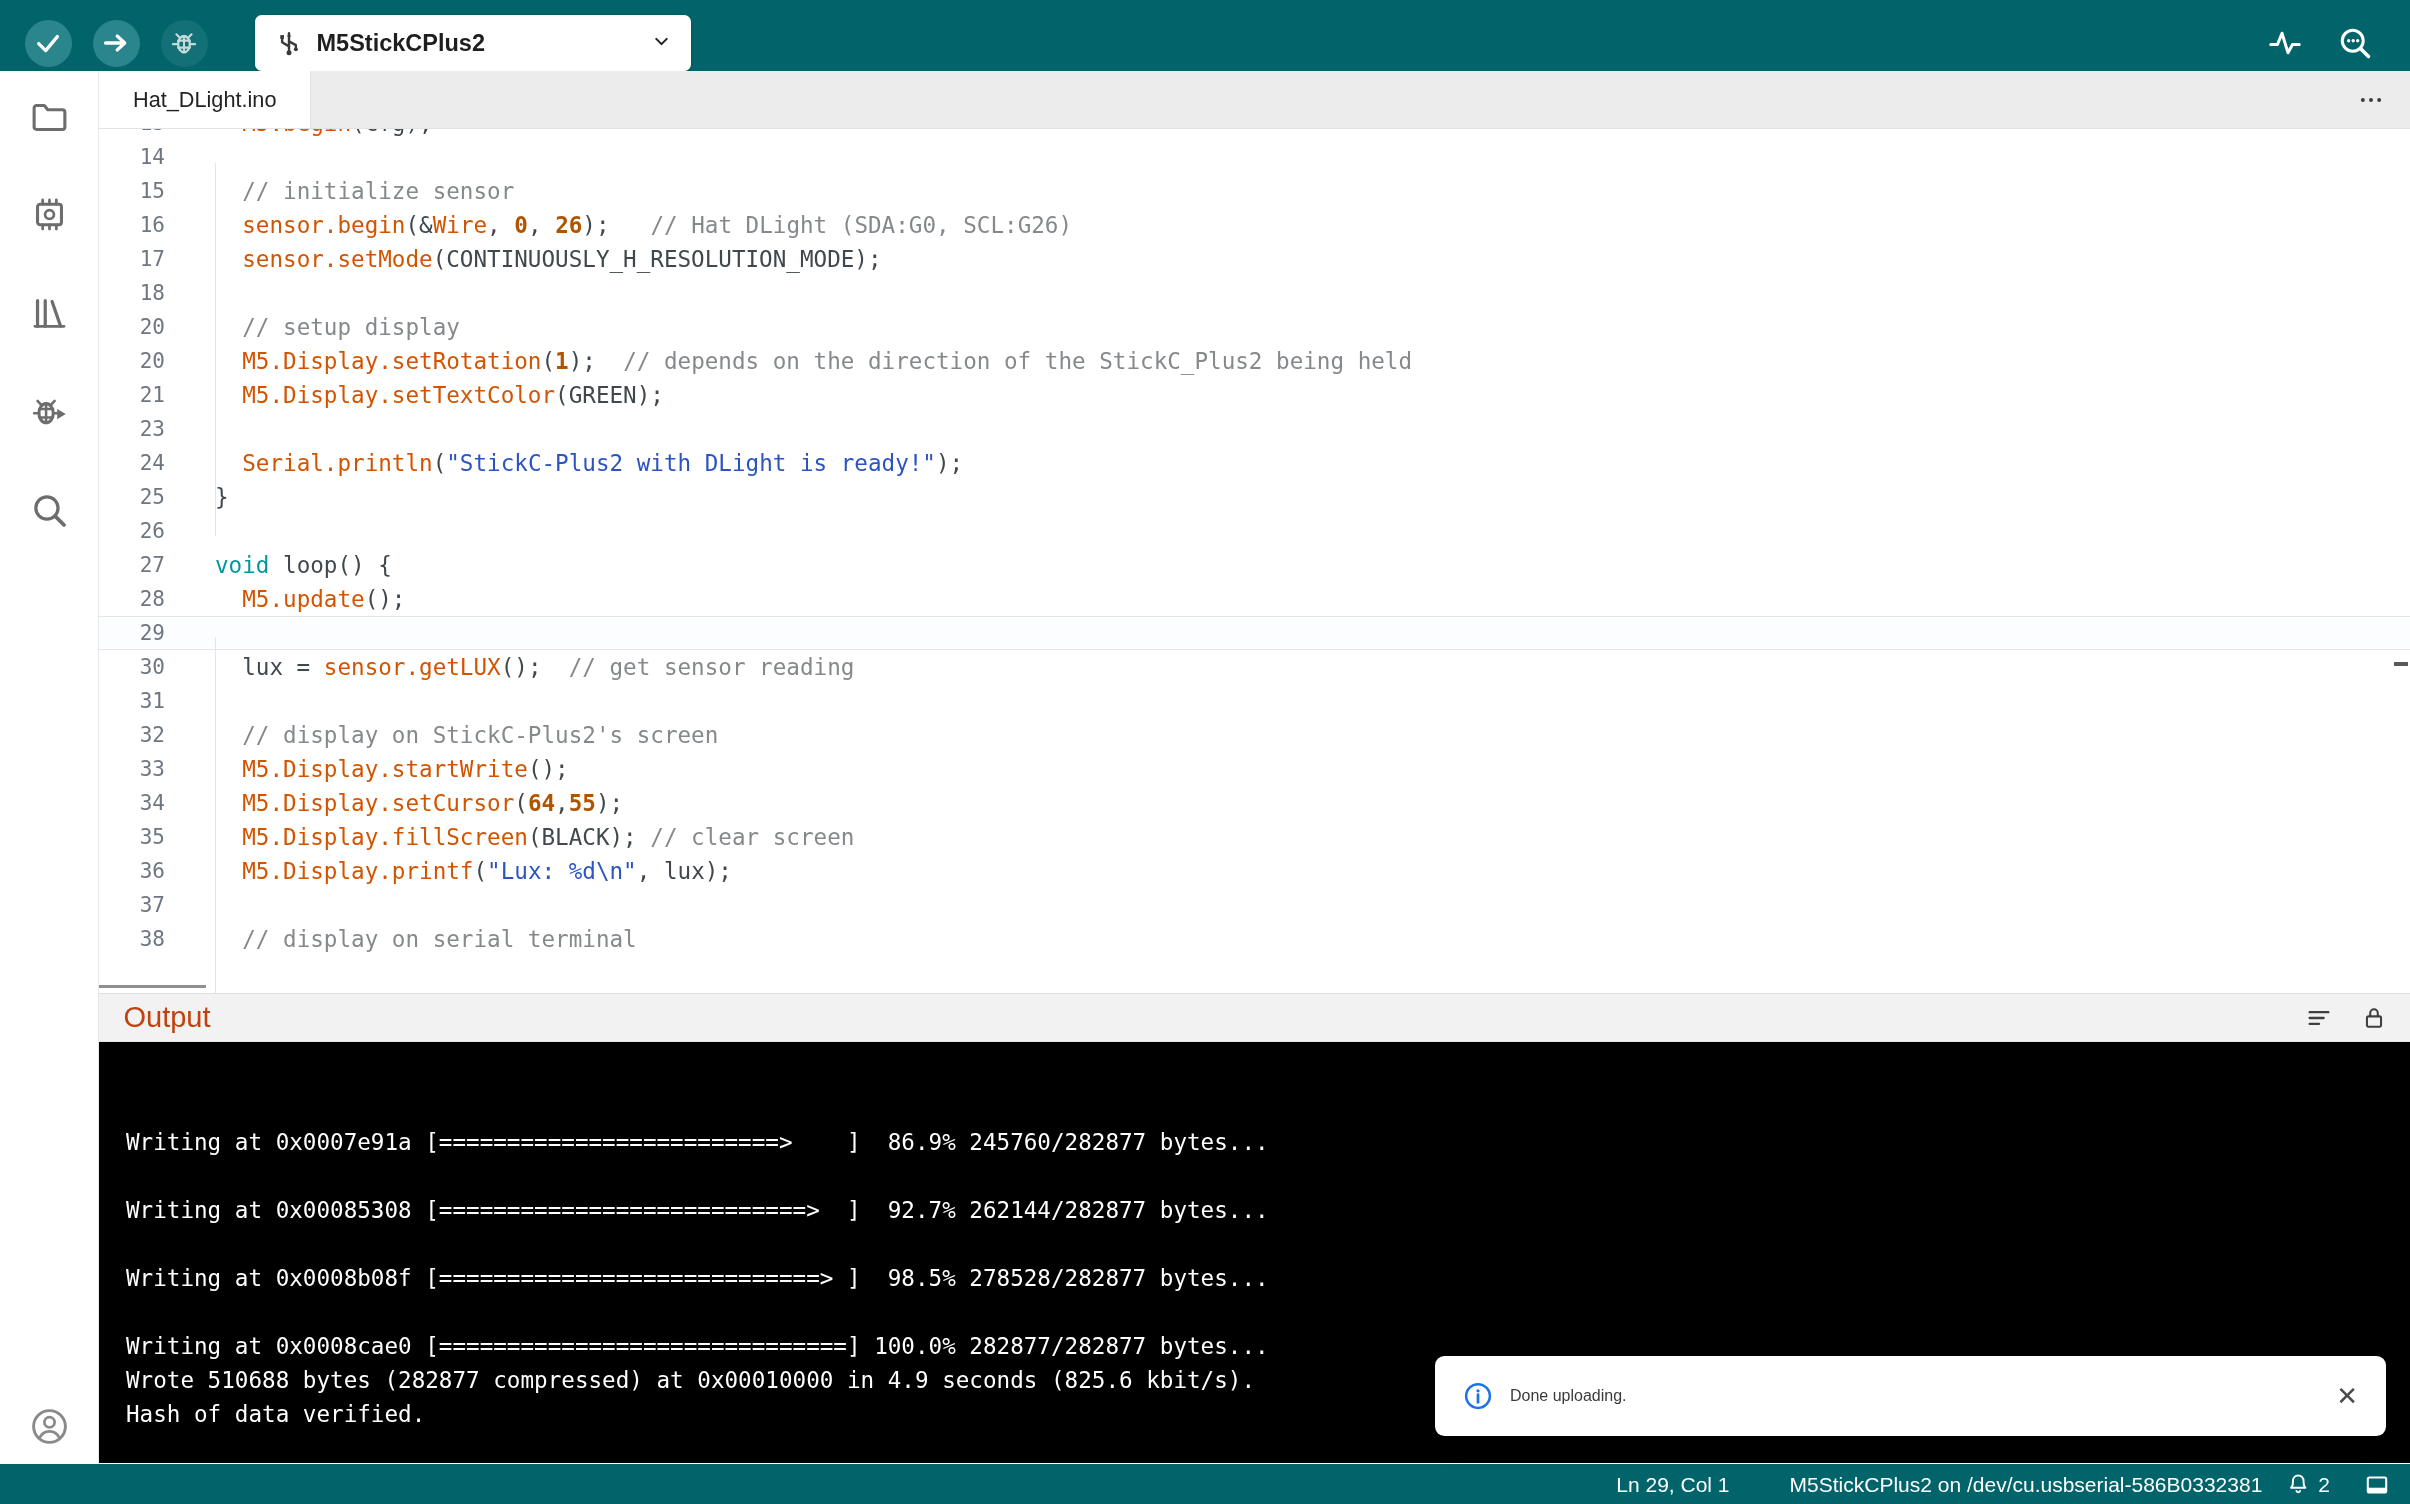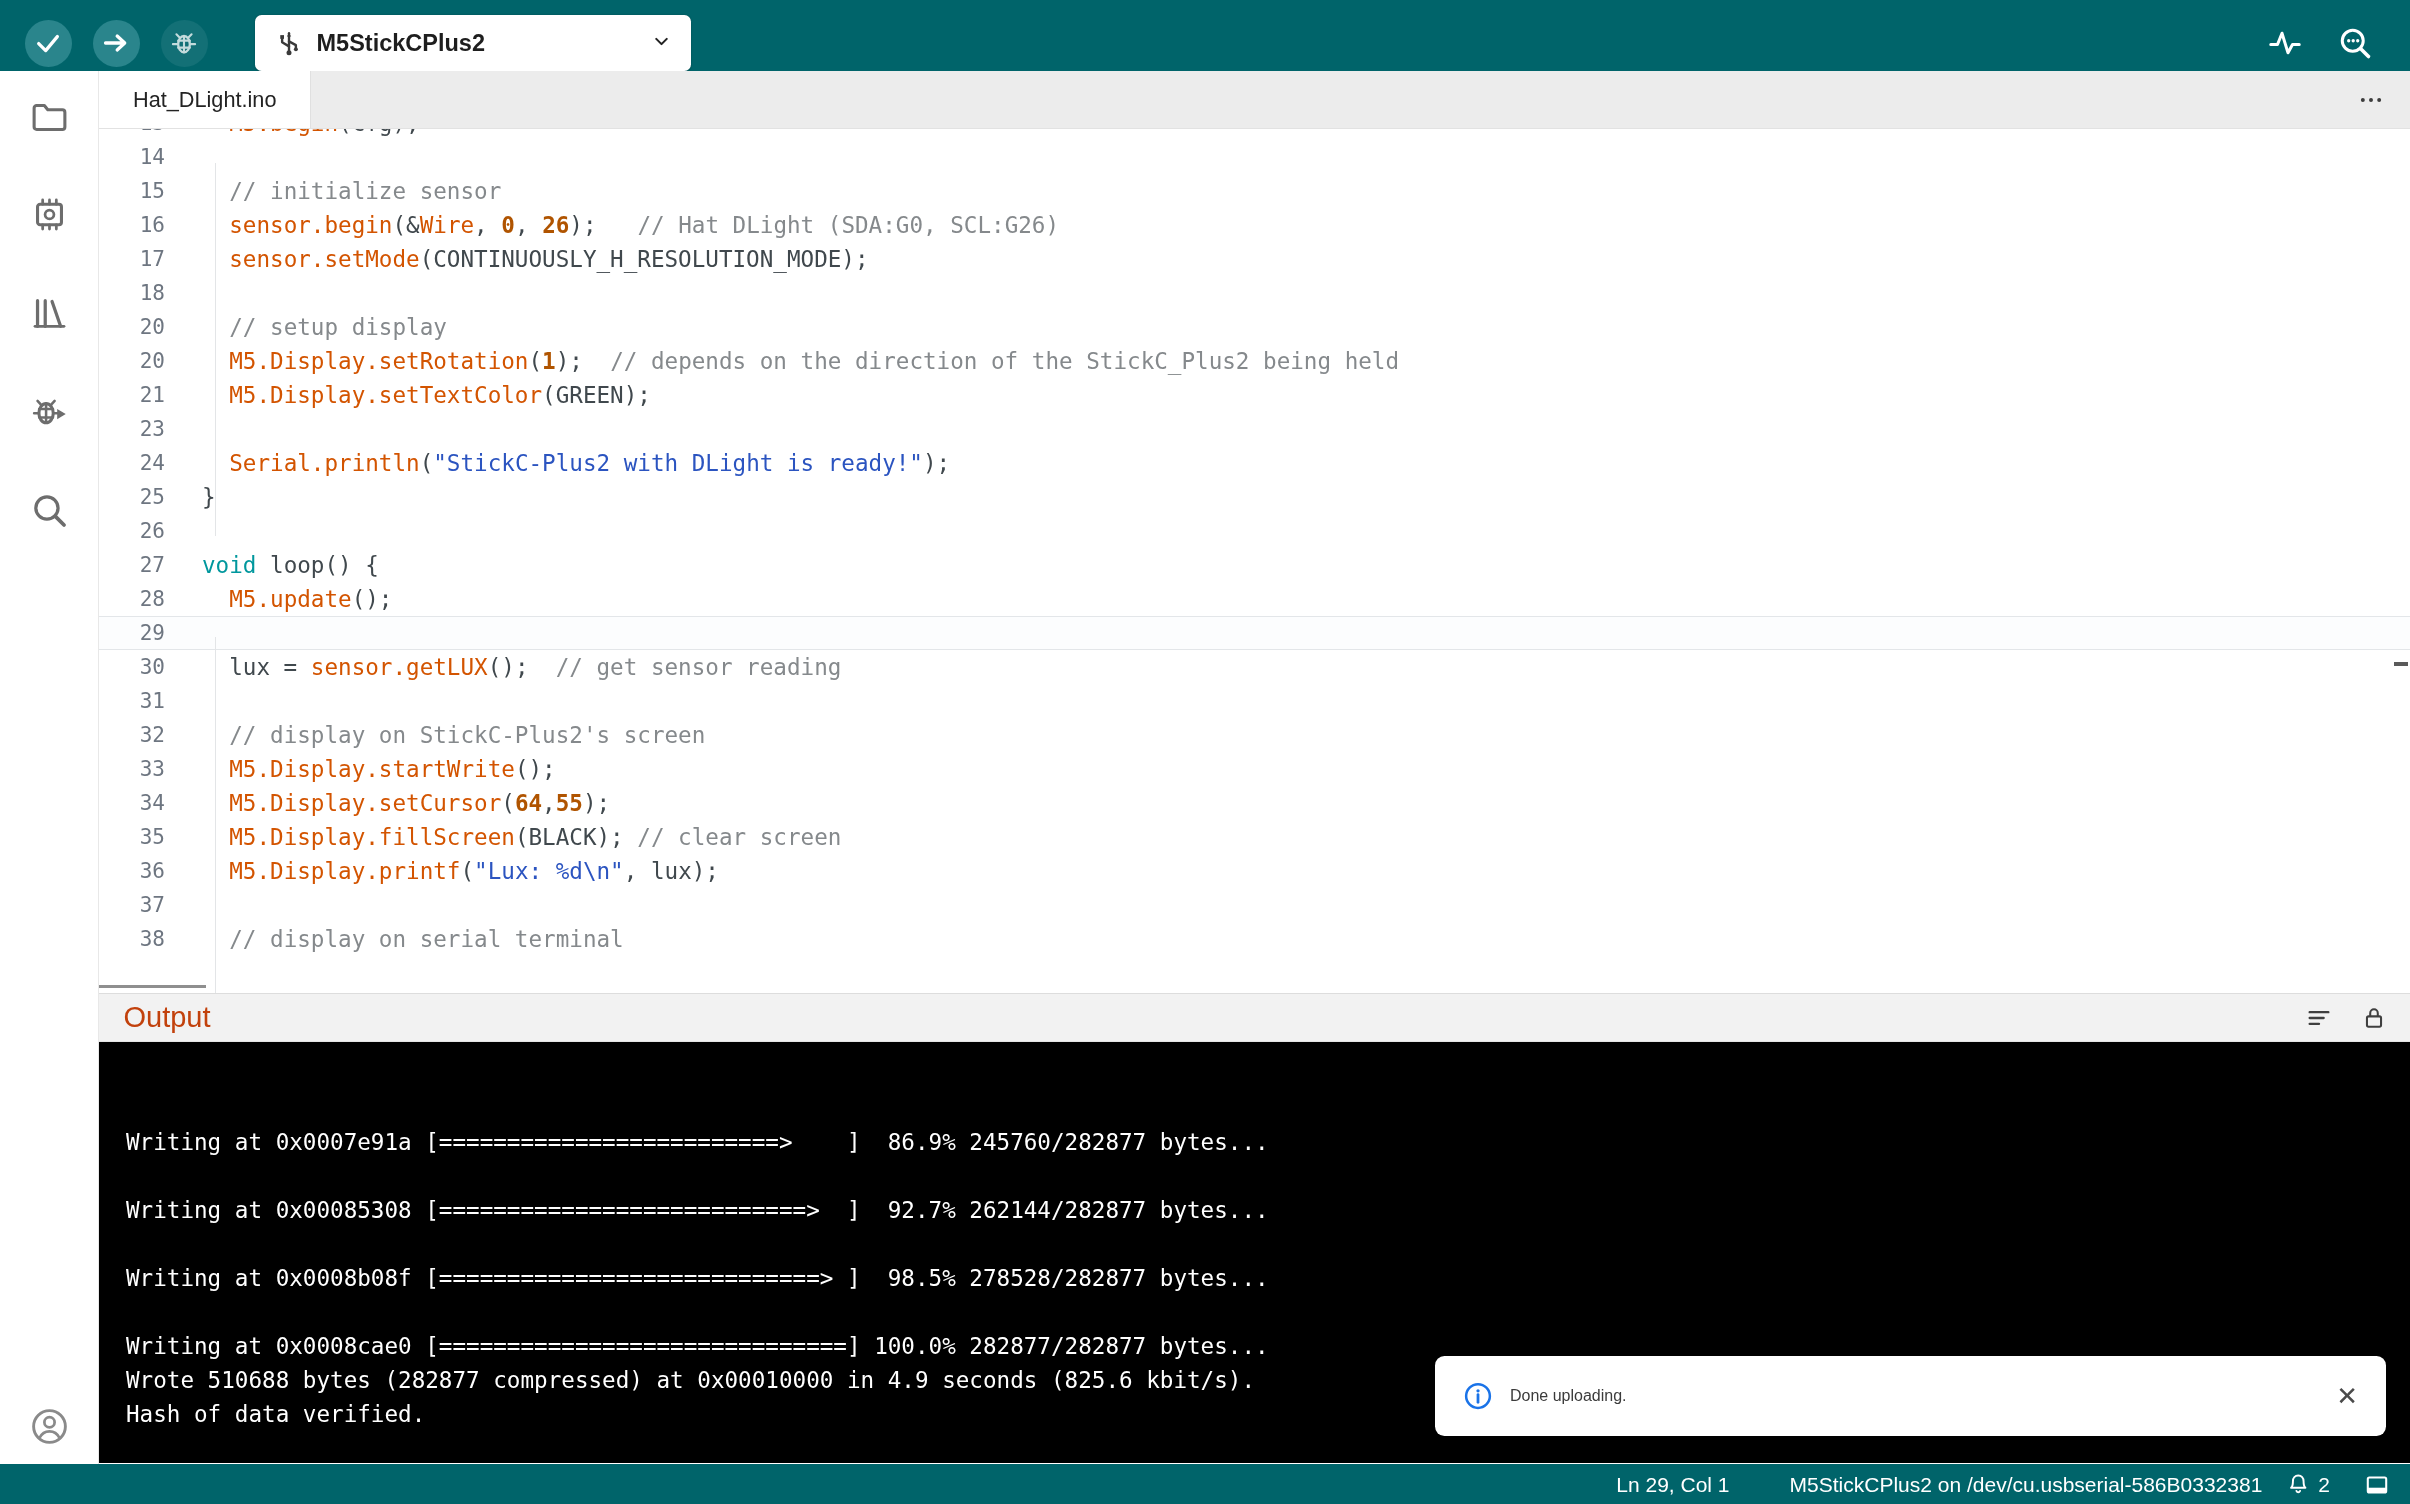--- a/index.html
+++ b/index.html
@@ -58,24 +58,24 @@
   }
   .sb-account { position:absolute; left:0; bottom:17px; width:98px; display:flex; justify-content:center; color:#8a8a8a; cursor:pointer; }
 
   
   .editor {
     position:absolute; top:129px; left:99px; right:0; height:864px; overflow:hidden;
     background:#fff; font-family:"DejaVu Sans Mono","Liberation Mono",monospace;
     font-size:22.6px;
   }
   .editor-content { margin-top:-22.6px; position:relative; }
-  .row { display:flex; height:34px; line-height:34px; white-space:pre;gap:9px; }
+  .row { display:flex; height:34px; line-height:34px; white-space:pre; }
   .row.current { box-shadow: inset 0 0.9px 0 #e3e6e9, inset 0 -0.9px 0 #e3e6e9; background:#fcfdfe; }
   .ln { width:66px; text-align:right; color:#6e7681; font-size:21px; flex:none; }
-  .code { margin-left:28px; flex:1; }
+  .code { margin-left:50px; flex:1; }
   .pl { color:#40484d; }
   .fn { color:#d35400; }
   .kw { color:#00979d; }
   .cm { color:#85898c; }
   .st { color:#2b54c0; }
   .nu { color:#b05400; font-weight:bold; }
   .indent-guide { position:absolute; width:0.9px; background:#e3e5e7; left:116px; }
   .guide-1 { top:34px; height:373px; }
   .guide-2 { top:508px; height:356px; }
   .cursor-mark { position:absolute; right:2.8px; top:533px; width:14px; height:3.8px; background:#5a5a5a; }

